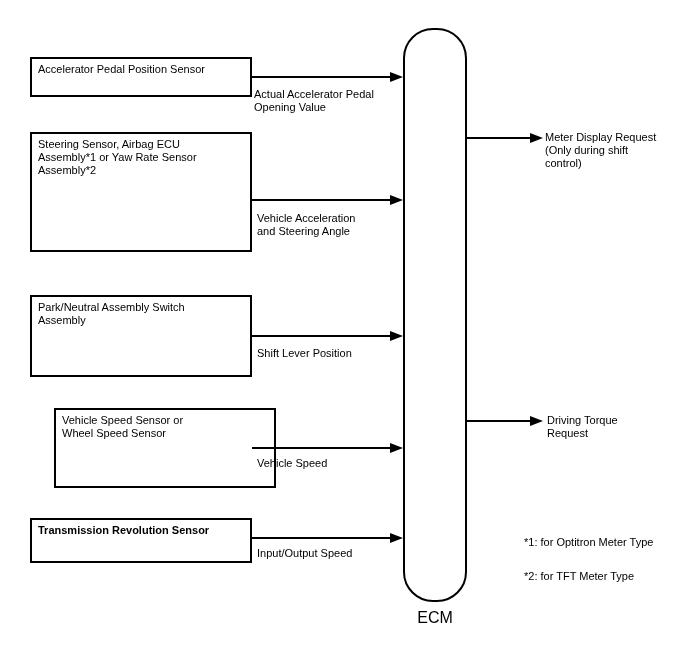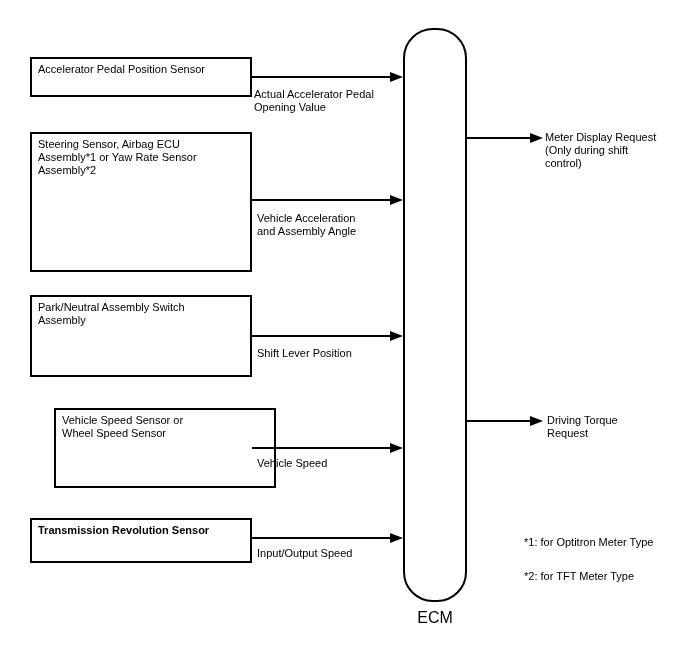--- a/index.html
+++ b/index.html
@@ -19,21 +19,21 @@
     position: absolute;
     left: 30px;
     width: 222px;
     border: 2px solid #000000;
     box-sizing: border-box;
     padding: 4px 6px;
     white-space: pre-line;
     background: #ffffff;
   }
   .b1 { top: 57px;  height: 40px; }
-  .b2 { top: 132px; height: 140px; }
+  .b2 { top: 132px; height: 120px; }
   .b3 { top: 295px; height: 82px; }
   .b4 { top: 408px; height: 80px; margin-left: 24px; }
   .b5 { top: 518px; height: 45px; font-weight: bold; }
 
   .hline {
     position: absolute;
     height: 2px;
     background: #000000;
   }
   .arrowhead {
@@ -116,21 +116,21 @@
   <div class="hline il il3"></div>
   <div class="arrowhead ih ih3"></div>
   <div class="hline il il4"></div>
   <div class="arrowhead ih ih4"></div>
   <div class="hline il il5"></div>
   <div class="arrowhead ih ih5"></div>
 
   <div class="siglabel sl1">Actual Accelerator Pedal
 Opening Value</div>
   <div class="siglabel sl2">Vehicle Acceleration
-and Assembly Angle</div>
+and Steering Angle</div>
   <div class="siglabel sl3">Shift Lever Position</div>
   <div class="siglabel sl4">Vehicle Speed</div>
   <div class="siglabel sl5">Input/Output Speed</div>
 
   <div class="ecm"></div>
   <div class="ecm-label">ECM</div>
 
   <div class="hline ol ol1"></div>
   <div class="arrowhead oh oh1"></div>
   <div class="hline ol ol2"></div>

